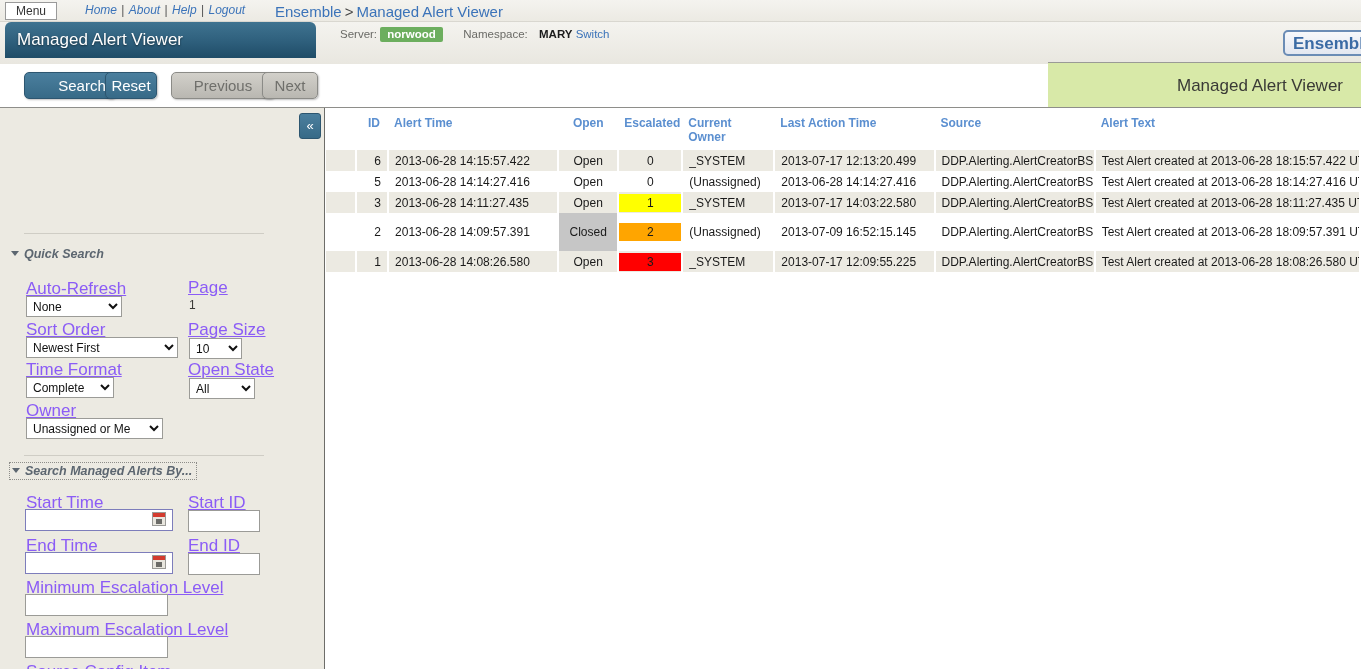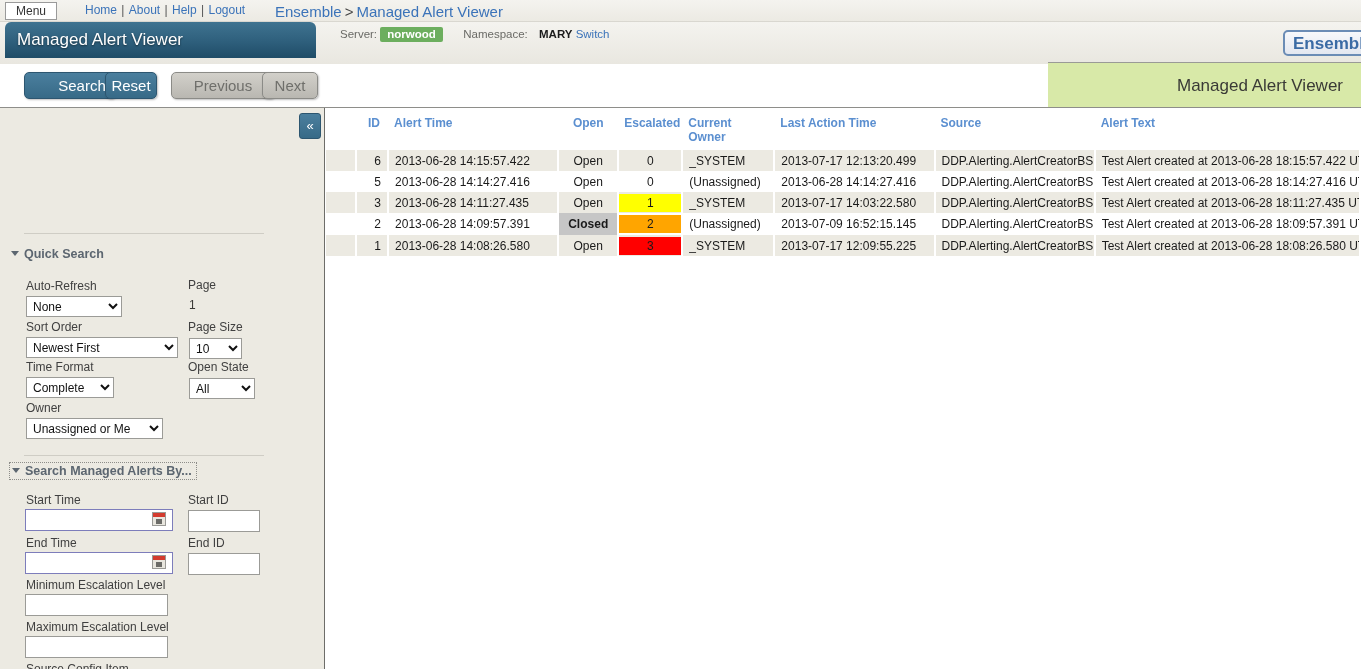--- a/index.html
+++ b/index.html
@@ -30,21 +30,21 @@
     color: #333;
     cursor: pointer;
   }
   .navlinks {
     position: absolute; left: 85px; top: 3px;
     font-size: 12px;
     color: #555;
     white-space: nowrap;
   }
   .navlinks a {
-    color: #3b73b9; text-decoration: none; cursor: pointer;
+    color: #3b73b9; text-decoration: none; cursor: pointer; font-style: italic;
   }
   .navlinks .sep { color: #555; padding: 0 1px; }
   .breadcrumb {
     position: absolute; left: 275px; top: 3px;
     font-size: 15px;
     white-space: nowrap;
   }
   .breadcrumb a { color: #3b73b9; text-decoration: none; cursor: pointer; }
   .breadcrumb .arrow { color: #444; padding: 0 3px; }
 
@@ -166,20 +166,21 @@
     text-align: center;
     cursor: pointer;
     z-index: 5;
   }
   .section-hdr {
     position: absolute;
     font-size: 12.5px; font-weight: bold;
     color: #5c6670;
     white-space: nowrap;
     cursor: pointer;
+    font-style: italic;
   }
   .section-hdr .tri {
     display: inline-block;
     width: 0; height: 0;
     border-left: 4px solid transparent;
     border-right: 4px solid transparent;
     border-top: 5px solid #5c6670;
     margin-right: 5px;
     vertical-align: 2px;
   }
@@ -191,23 +192,24 @@
   }
   .divider {
     position: absolute; left: 24px; width: 240px;
     border-top: 1px solid #cfcdc5;
   }
   #div-1 { top: 125px; }
   #div-2 { top: 347px; }
 
   .fld-label {
     position: absolute;
-    font-size: 12px;
-    color: #404040;
-    white-space: nowrap;
+    font-size: 17px;
+    color: #8b5cf6;
+    white-space: nowrap;
+    text-decoration: underline;
   }
   .fld-value {
     position: absolute;
     font-size: 12px;
     color: #3a3a36;
   }
   select.ui {
     position: absolute;
     font-family: "Liberation Sans", sans-serif;
     font-size: 12px;
@@ -291,23 +293,22 @@
   td.c-esc   { width: 64px; text-align: center; }
   td.c-owner { width: 92px; }
   td.c-last  { width: 160px; }
   td.c-src   { width: 160px; }
   td.c-text  { width: 265px; }
 
   .cell-closed {
     display: block;
     background: #c6c6c6;
     margin: -2px -6px;
-    padding: 4px 6px;
+    padding: 12px 6px;
     text-align: center;
-    font-weight: bold;
   }
   .esc-fill {
     display: block;
     margin: -2px -6px;
     padding: 2px 6px;
     text-align: center;
   }
 </style>
 </head>
 <body>

